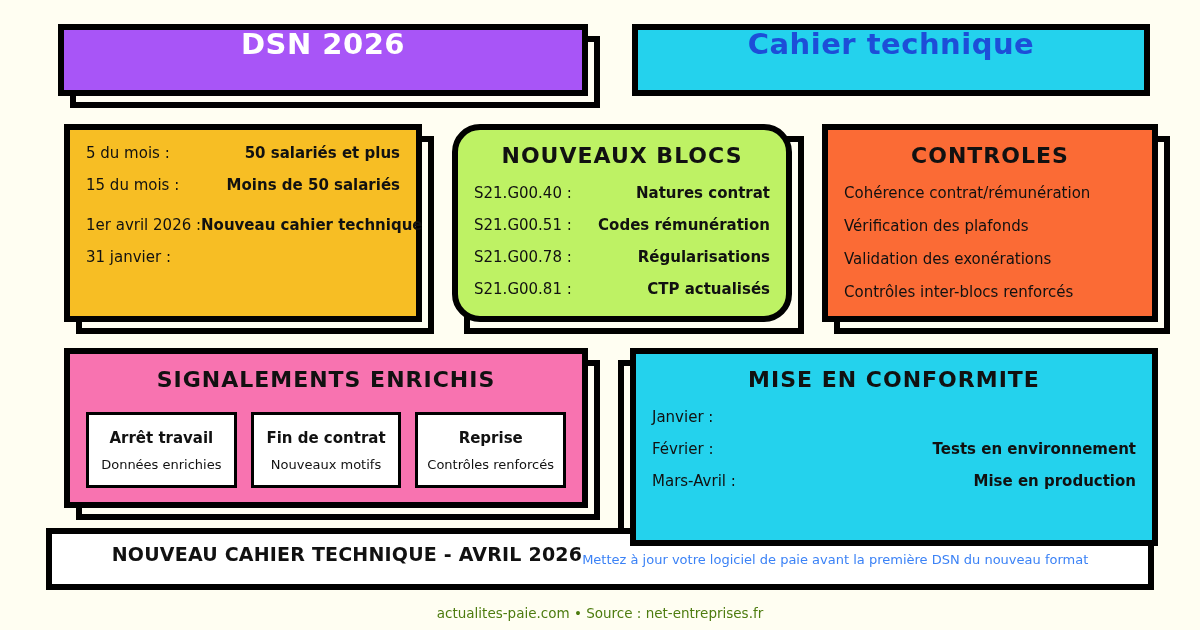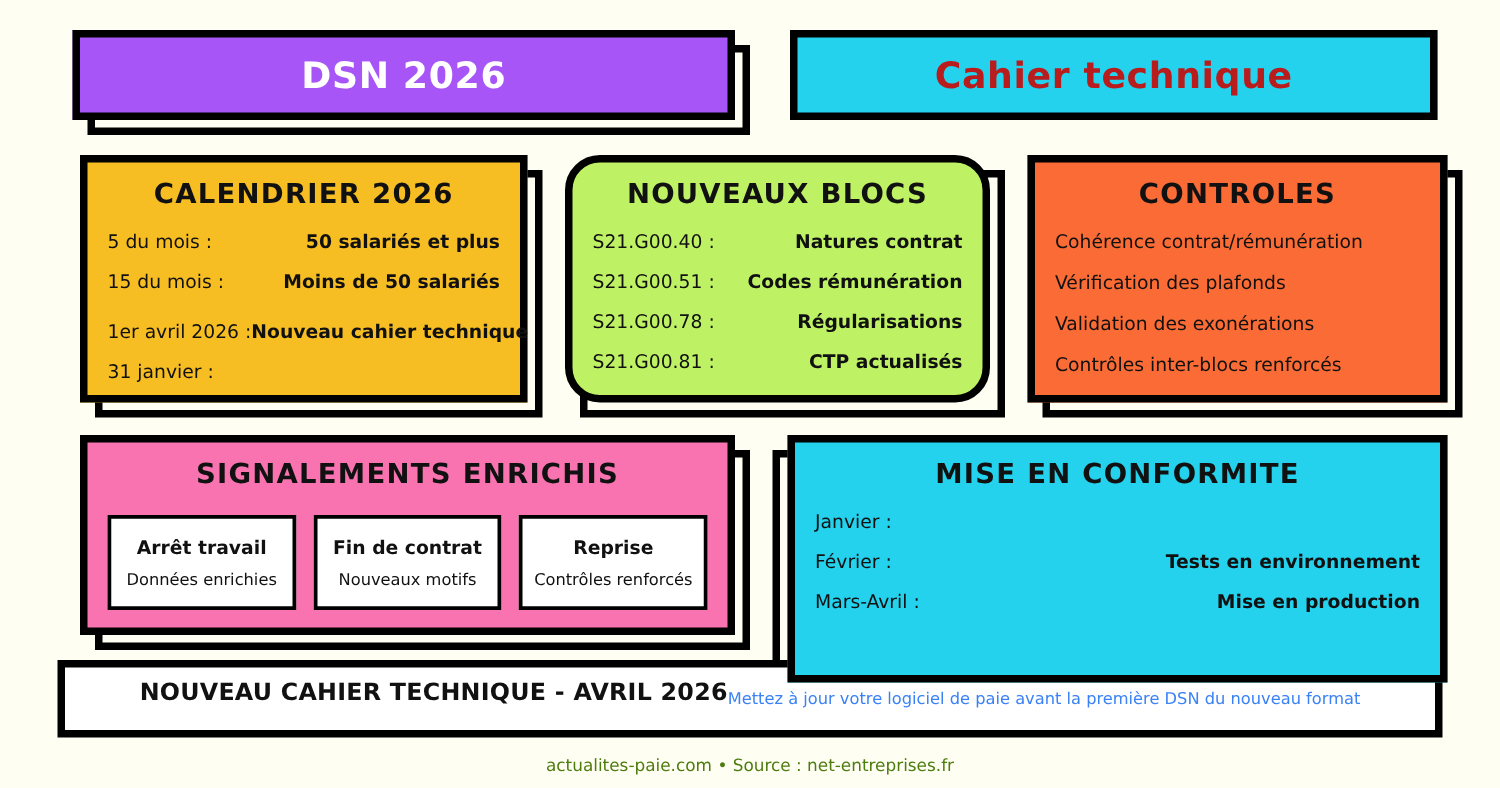--- a/index.html
+++ b/index.html
@@ -53,21 +53,21 @@
   
   .hdr-title {
     font-size: 29px;
     font-weight: bold;
     text-align: center;
     letter-spacing: 0.5px;
     line-height: 1;
   }
   .hdr-face {
     display: flex;
-    align-items: center;
+    align-items: flex-start;
     justify-content: center;
   }
 
   
   .panel-face {
     padding: 14px 16px 10px 16px;
     display: flex;
     flex-direction: column;
   }
   .panel-title {
@@ -176,28 +176,27 @@
 
   <div class="shadowbox" style="left:58px; top:24px; width:530px; height:72px;">
     <div class="ghost"></div>
     <div class="face hdr-face" style="background:#A855F7;">
       <span class="hdr-title" style="color:#FFFFFF;">DSN 2026</span>
     </div>
   </div>
 
   <div class="shadowbox" style="left:632px; top:24px; width:518px; height:72px;">
     <div class="face hdr-face" style="background:#24D2ED;">
-      <span class="hdr-title" style="color:#b91c1c;">Cahier technique</span>
+      <span class="hdr-title" style="color:#1d4ed8;">Cahier technique</span>
     </div>
   </div>
 
   <div class="shadowbox" style="left:64px; top:124px; width:358px; height:198px;">
     <div class="ghost"></div>
     <div class="face panel-face" style="background:#F7BE24;">
-      <div class="panel-title">CALENDRIER 2026</div>
       <div class="rows">
         <div class="row">
           <span class="lbl">5 du mois :</span>
           <span class="val">50 salariés et plus</span>
         </div>
         <div class="row">
           <span class="lbl">15 du mois :</span>
           <span class="val">Moins de 50 salariés</span>
         </div>
         <div class="row" style="margin-top:8px;">

